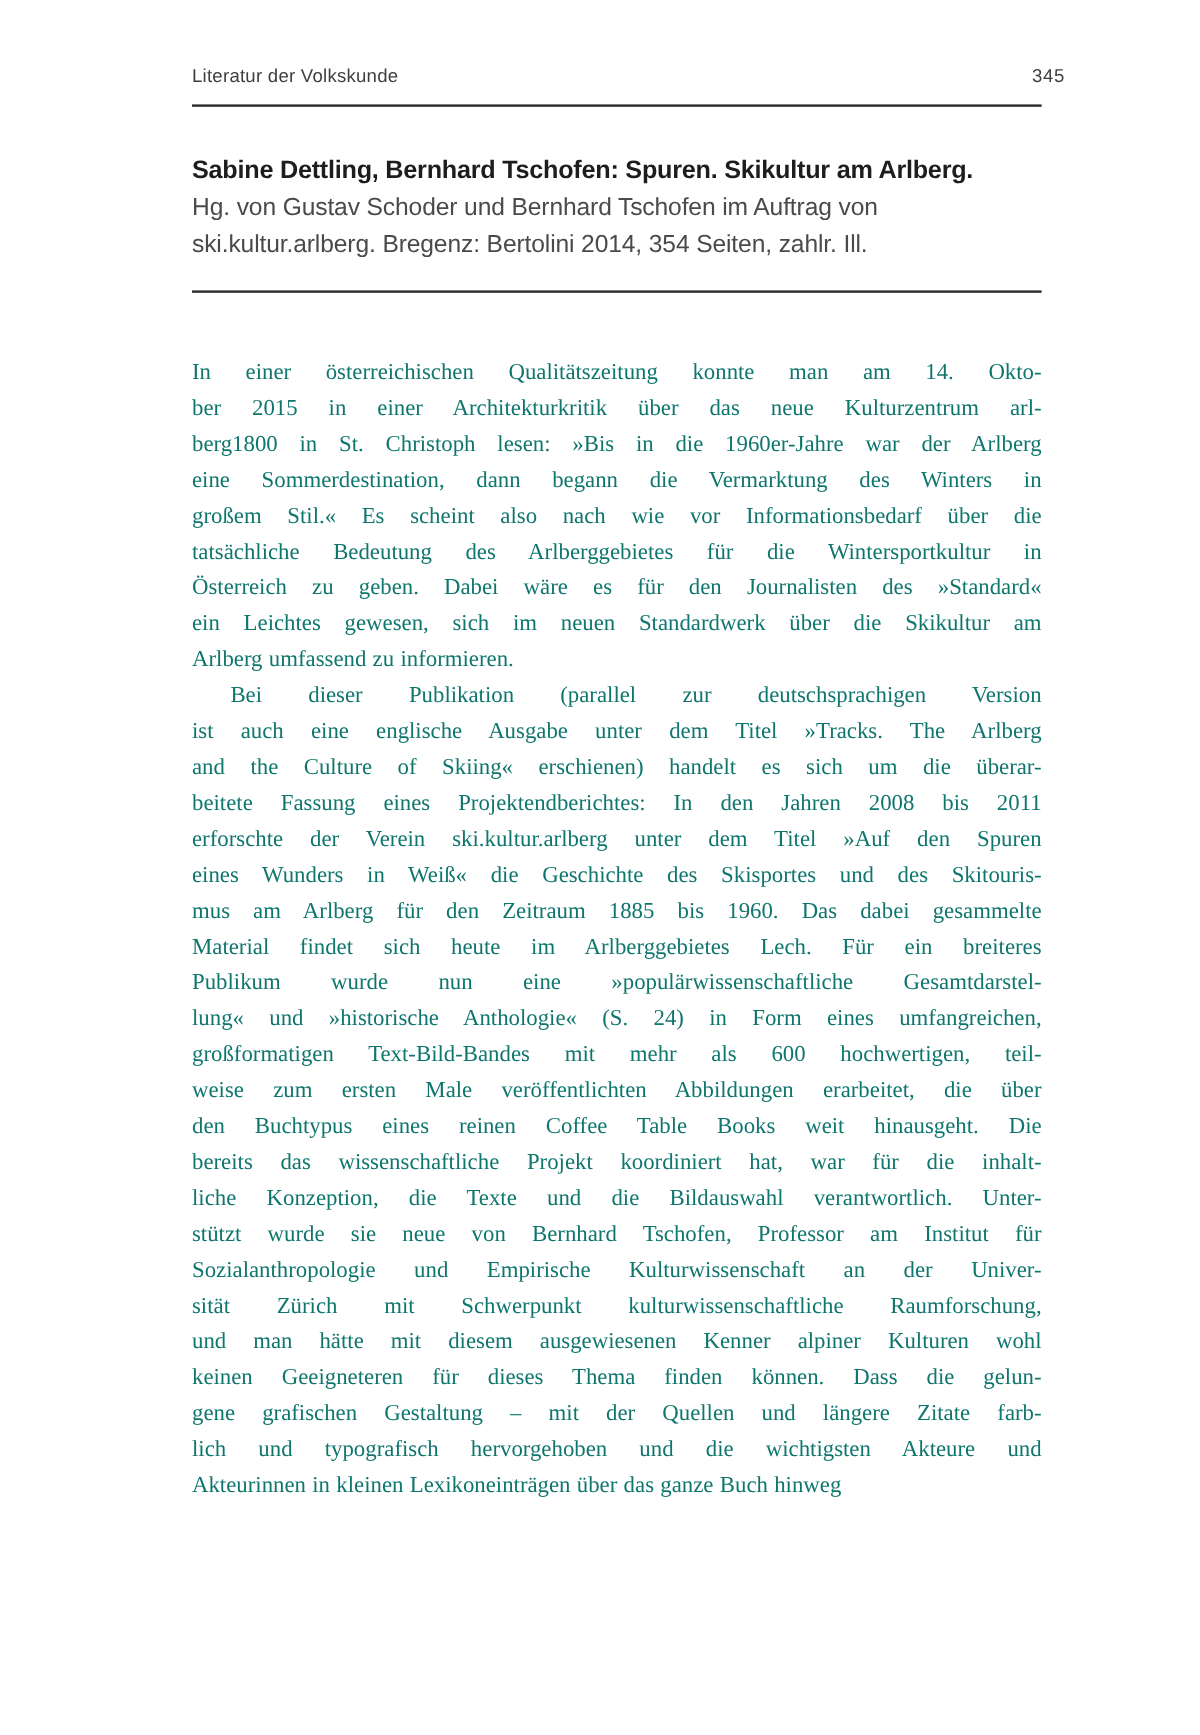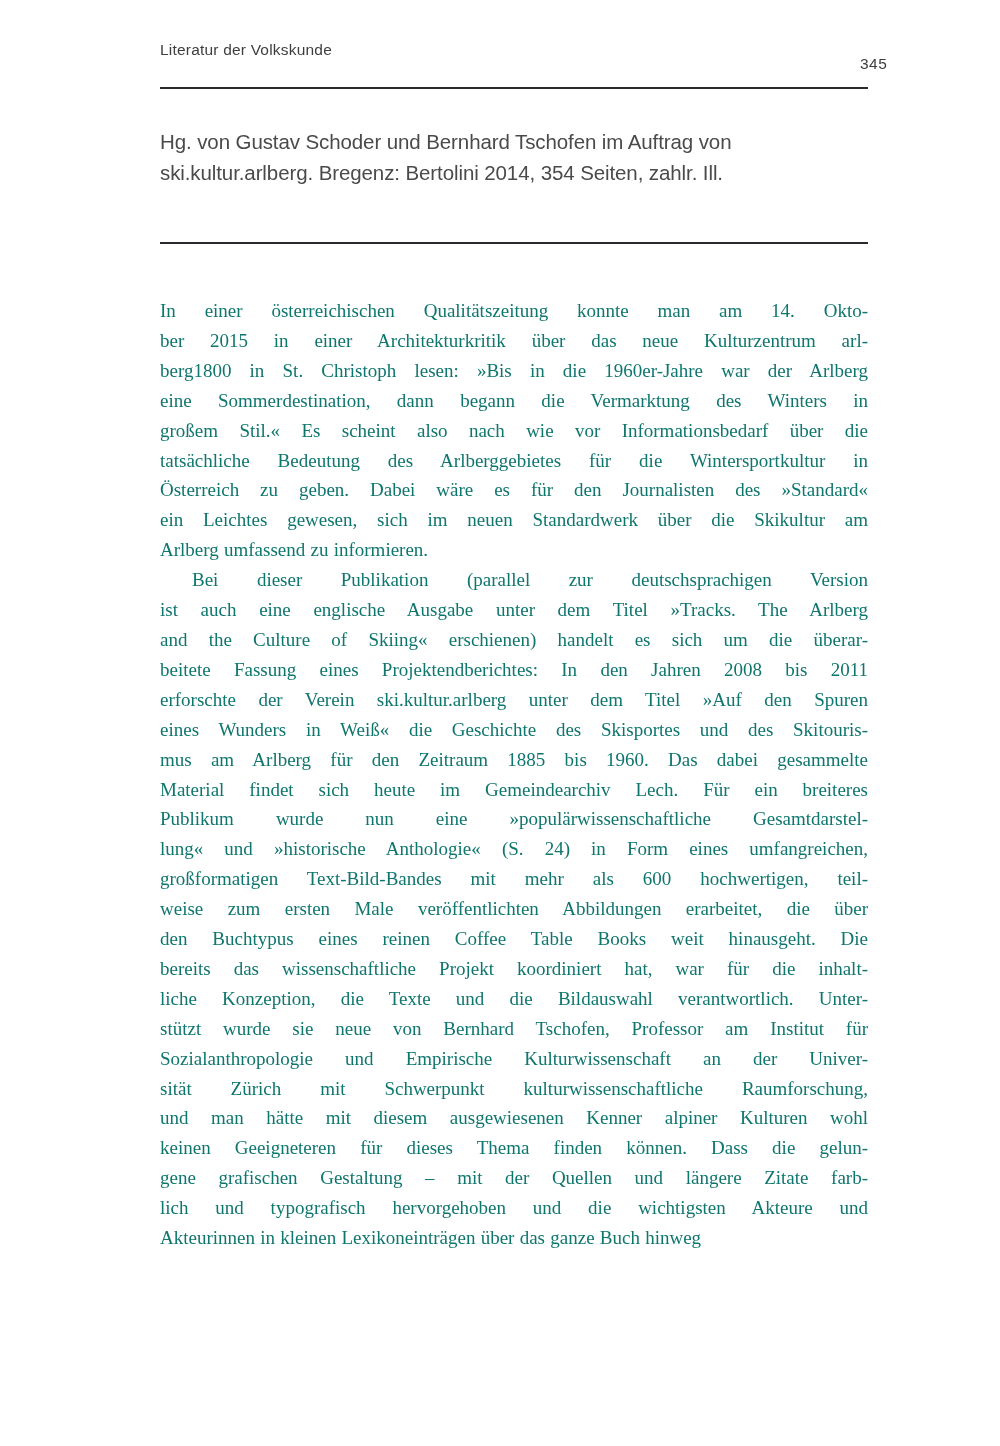--- a/index.html
+++ b/index.html
@@ -11,21 +11,21 @@
     position: relative;
     width: 1000px;
     height: 1446px;
     background: #ffffff;
     overflow: hidden;
   }
   
   .running-header {
     position: absolute;
     left: 160px;
-    top: 40px;
+    top: 54px;
     width: 560px;
     font-family: "Liberation Sans", sans-serif;
     font-size: 15.5px;
     line-height: 20px;
     color: #3e3e3e;
     letter-spacing: 0.2px;
   }
   .page-number {
     position: absolute;
     top: 54px;
@@ -99,20 +99,21 @@
 
 <div class="page">
 
   <div class="running-header">Literatur der Volkskunde</div>
 
   <div class="page-number">345</div>
 
   <div class="rule rule-top"></div>
 
   <div class="review-heading">
+    <div class="review-title">Sabine Dettling, Bernhard Tschofen: Spuren. Skikultur am Arlberg.</div>
     <div class="review-subtitle">Hg. von Gustav Schoder und Bernhard Tschofen im Auftrag von</div>
     <div class="review-subtitle">ski.kultur.arlberg. Bregenz: Bertolini 2014, 354 Seiten, zahlr. Ill.</div>
   </div>
 
   <div class="rule rule-heading"></div>
 
   <div class="body-text">
       <div class="paragraph">
         <div class="line">In einer österreichischen Qualitätszeitung konnte man am 14. Okto-</div>
         <div class="line">ber 2015 in einer Architekturkritik über das neue Kulturzentrum arl-</div>
@@ -125,21 +126,21 @@
         <div class="line lastline">Arlberg umfassend zu informieren.</div>
       </div>
       <div class="paragraph">
         <div class="line indent">Bei dieser Publikation (parallel zur deutschsprachigen Version</div>
         <div class="line">ist auch eine englische Ausgabe unter dem Titel »Tracks. The Arlberg</div>
         <div class="line">and the Culture of Skiing« erschienen) handelt es sich um die überar-</div>
         <div class="line">beitete Fassung eines Projektendberichtes: In den Jahren 2008 bis 2011</div>
         <div class="line">erforschte der Verein ski.kultur.arlberg unter dem Titel »Auf den Spuren</div>
         <div class="line">eines Wunders in Weiß« die Geschichte des Skisportes und des Skitouris-</div>
         <div class="line">mus am Arlberg für den Zeitraum 1885 bis 1960. Das dabei gesammelte</div>
-        <div class="line">Material findet sich heute im Gemeindearchiv Lech. Für ein breiteres</div>
+        <div class="line">Material findet sich heute im Arlberggebietes Lech. Für ein breiteres</div>
         <div class="line">Publikum wurde nun eine »populärwissenschaftliche Gesamtdarstel-</div>
         <div class="line">lung« und »historische Anthologie« (S. 24) in Form eines umfangreichen,</div>
         <div class="line">großformatigen Text-Bild-Bandes mit mehr als 600 hochwertigen, teil-</div>
         <div class="line">weise zum ersten Male veröffentlichten Abbildungen erarbeitet, die über</div>
         <div class="line">den Buchtypus eines reinen Coffee Table Books weit hinausgeht. Die</div>
         <div class="line">bereits das wissenschaftliche Projekt koordiniert hat, war für die inhalt-</div>
         <div class="line">liche Konzeption, die Texte und die Bildauswahl verantwortlich. Unter-</div>
         <div class="line">stützt wurde sie neue von Bernhard Tschofen, Professor am Institut für</div>
         <div class="line">Sozialanthropologie und Empirische Kulturwissenschaft an der Univer-</div>
         <div class="line">sität Zürich mit Schwerpunkt kulturwissenschaftliche Raumforschung,</div>

